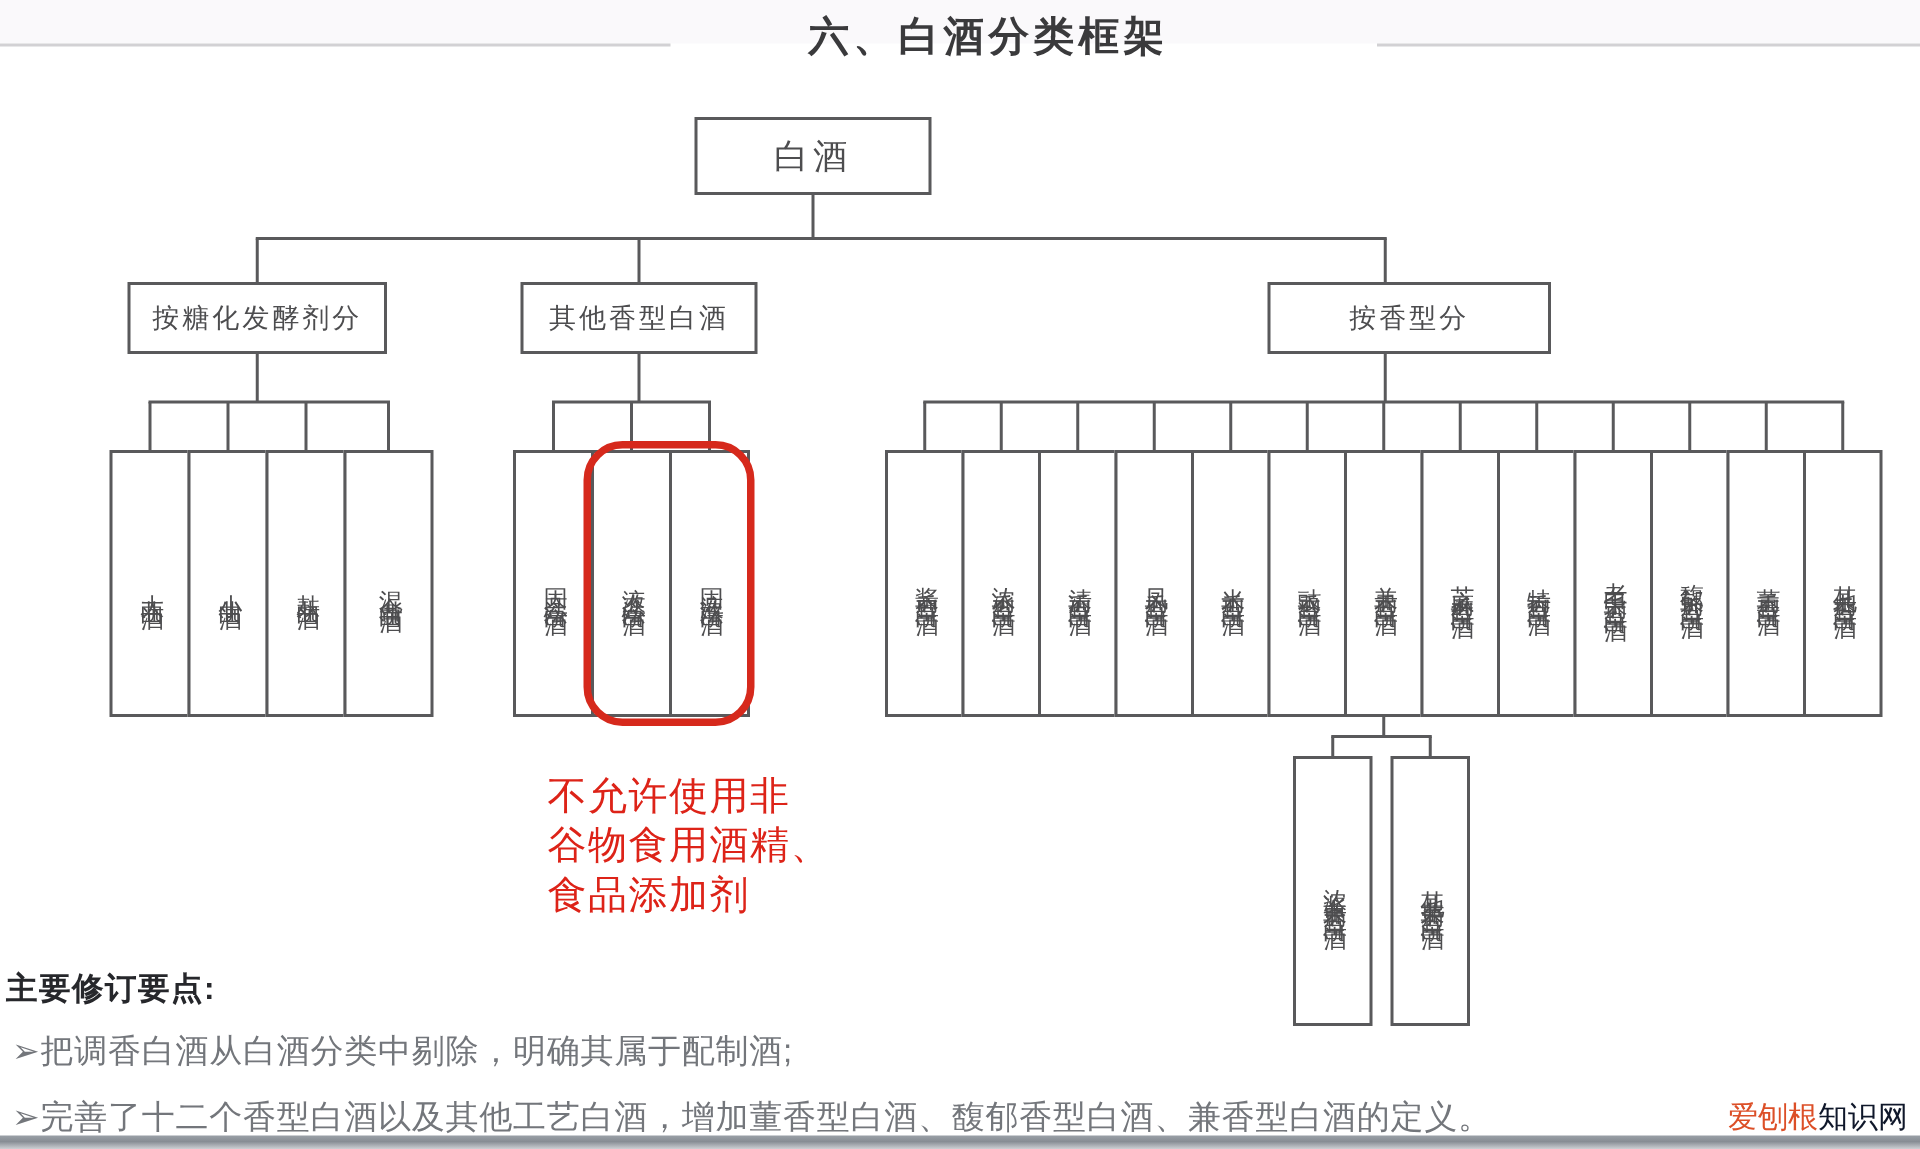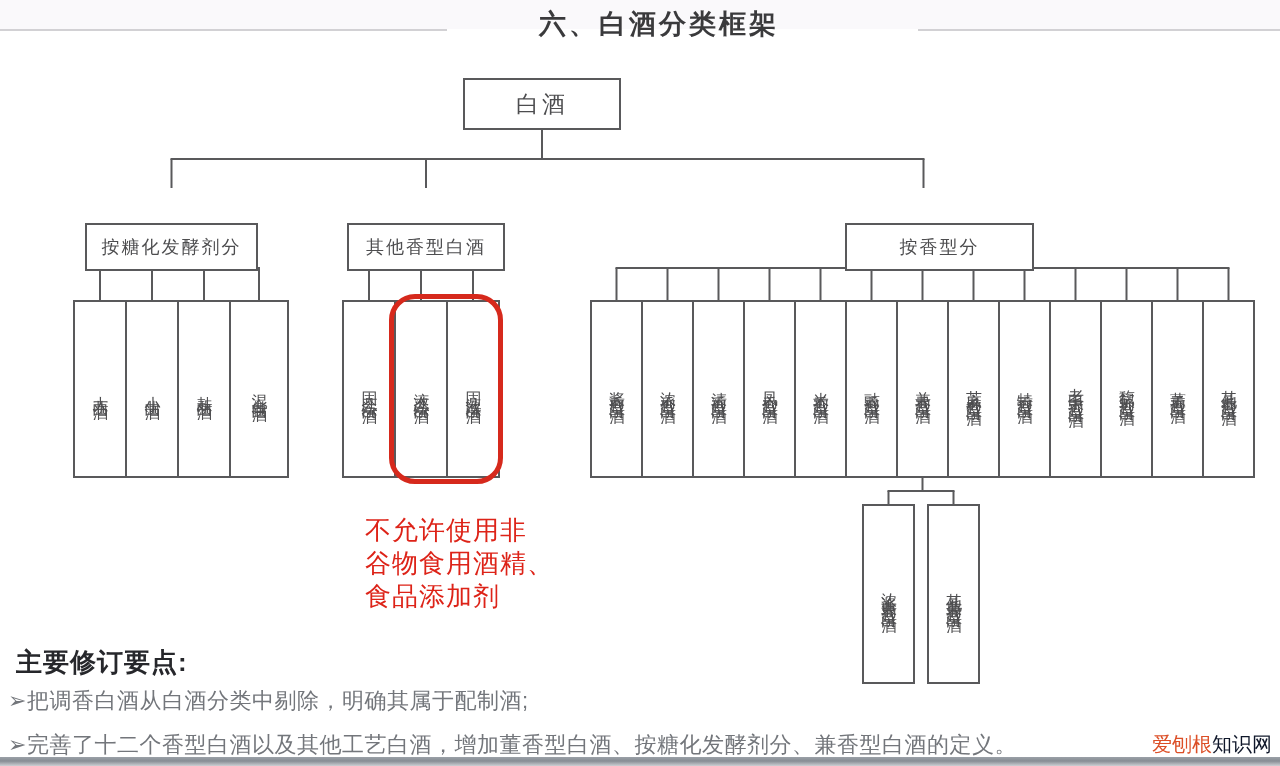--- a/index.html
+++ b/index.html
@@ -11,21 +11,21 @@
   .header-line{position:absolute;top:29px;height:2px;background:#d2d1d4;}
   .header-line.left{left:0;width:447px;}
   .header-line.right{left:918px;width:362px;}
   .title{position:absolute;left:50%;transform:translateX(-50%);margin-left:19px;top:6px;
          font-size:27px;font-weight:700;color:#3a3a3c;letter-spacing:3px;white-space:nowrap;text-align:center;}
 
   
   .box{position:absolute;border:2px solid #59595b;background:#ffffff;display:flex;
        align-items:center;justify-content:center;color:#4d4d4f;box-sizing:border-box;}
   #root-box{left:463px;top:78px;width:158px;height:52px;font-size:23px;letter-spacing:3px;}
-  .branch{height:48px;top:188px;font-size:18px;letter-spacing:2px;margin-top:35px;}
+  .branch{height:48px;top:188px;font-size:18px;letter-spacing:2px;}
   #branch-0{left:85px;width:173px;}
   #branch-1{left:347px;width:158px;}
   #branch-2{left:845px;width:189px;}
 
   .leafrow{position:absolute;display:flex;}
   #row-left{left:73px;top:300px;}
   #row-mid{left:342px;top:300px;}
   #row-right{left:590px;top:300px;}
   #row-sub{left:862px;top:504px;gap:12px;}
 
@@ -42,21 +42,21 @@
   #connectors{position:absolute;left:0;top:0;width:1280px;height:766px;pointer-events:none;}
   #connectors line{stroke:#59595b;stroke-width:2;}
 
   
   .red-oval{position:absolute;left:389px;top:294px;width:114px;height:190px;
             border:5px solid #d6291c;border-radius:26px;box-sizing:border-box;}
   .red-note{position:absolute;left:365px;top:514px;font-size:26px;line-height:33px;
             font-weight:400;color:#dd2318;letter-spacing:1px;}
 
   
-  .revision-heading{position:absolute;left:16px;top:645px;font-size:26px;font-weight:700;color:#26272b;letter-spacing:1px;}
+  .revision-heading{position:absolute;left:4px;top:645px;font-size:21px;font-weight:700;color:#26272b;letter-spacing:1px;}
   .bullet{position:absolute;left:8px;font-size:22px;color:#73767b;white-space:nowrap;letter-spacing:0.5px;}
   #bullet-0{top:686px;}
   #bullet-1{top:730px;}
 
   
   .watermark{position:absolute;right:8px;top:731px;font-size:20px;white-space:nowrap;}
   .watermark .brand{color:#dc4f27;}
   .watermark .suffix{color:#0f172a;}
   .footer-bar{position:absolute;left:0;bottom:0;width:1280px;height:9px;
               background:linear-gradient(180deg,#9aa0a7 0%,#878d94 45%,#cdd0d4 100%);}
@@ -146,19 +146,19 @@
 
   <div class="red-oval"></div>
   <div class="red-note">
     <div>不允许使用非</div>
     <div>谷物食用酒精、</div>
     <div>食品添加剂</div>
   </div>
 
   <div class="revision-heading">主要修订要点:</div>
   <div class="bullet" id="bullet-0">➢把调香白酒从白酒分类中剔除，明确其属于配制酒;</div>
-  <div class="bullet" id="bullet-1">➢完善了十二个香型白酒以及其他工艺白酒，增加董香型白酒、按糖化发酵剂分、兼香型白酒的定义。</div>
+  <div class="bullet" id="bullet-1">➢完善了十二个香型白酒以及其他工艺白酒，增加董香型白酒、馥郁香型白酒、兼香型白酒的定义。</div>
 
   <div class="watermark">
     <span class="brand">爱刨根</span><span class="suffix">知识网</span>
   </div>
   <div class="footer-bar"></div>
 </div>
 
 </body></html>

